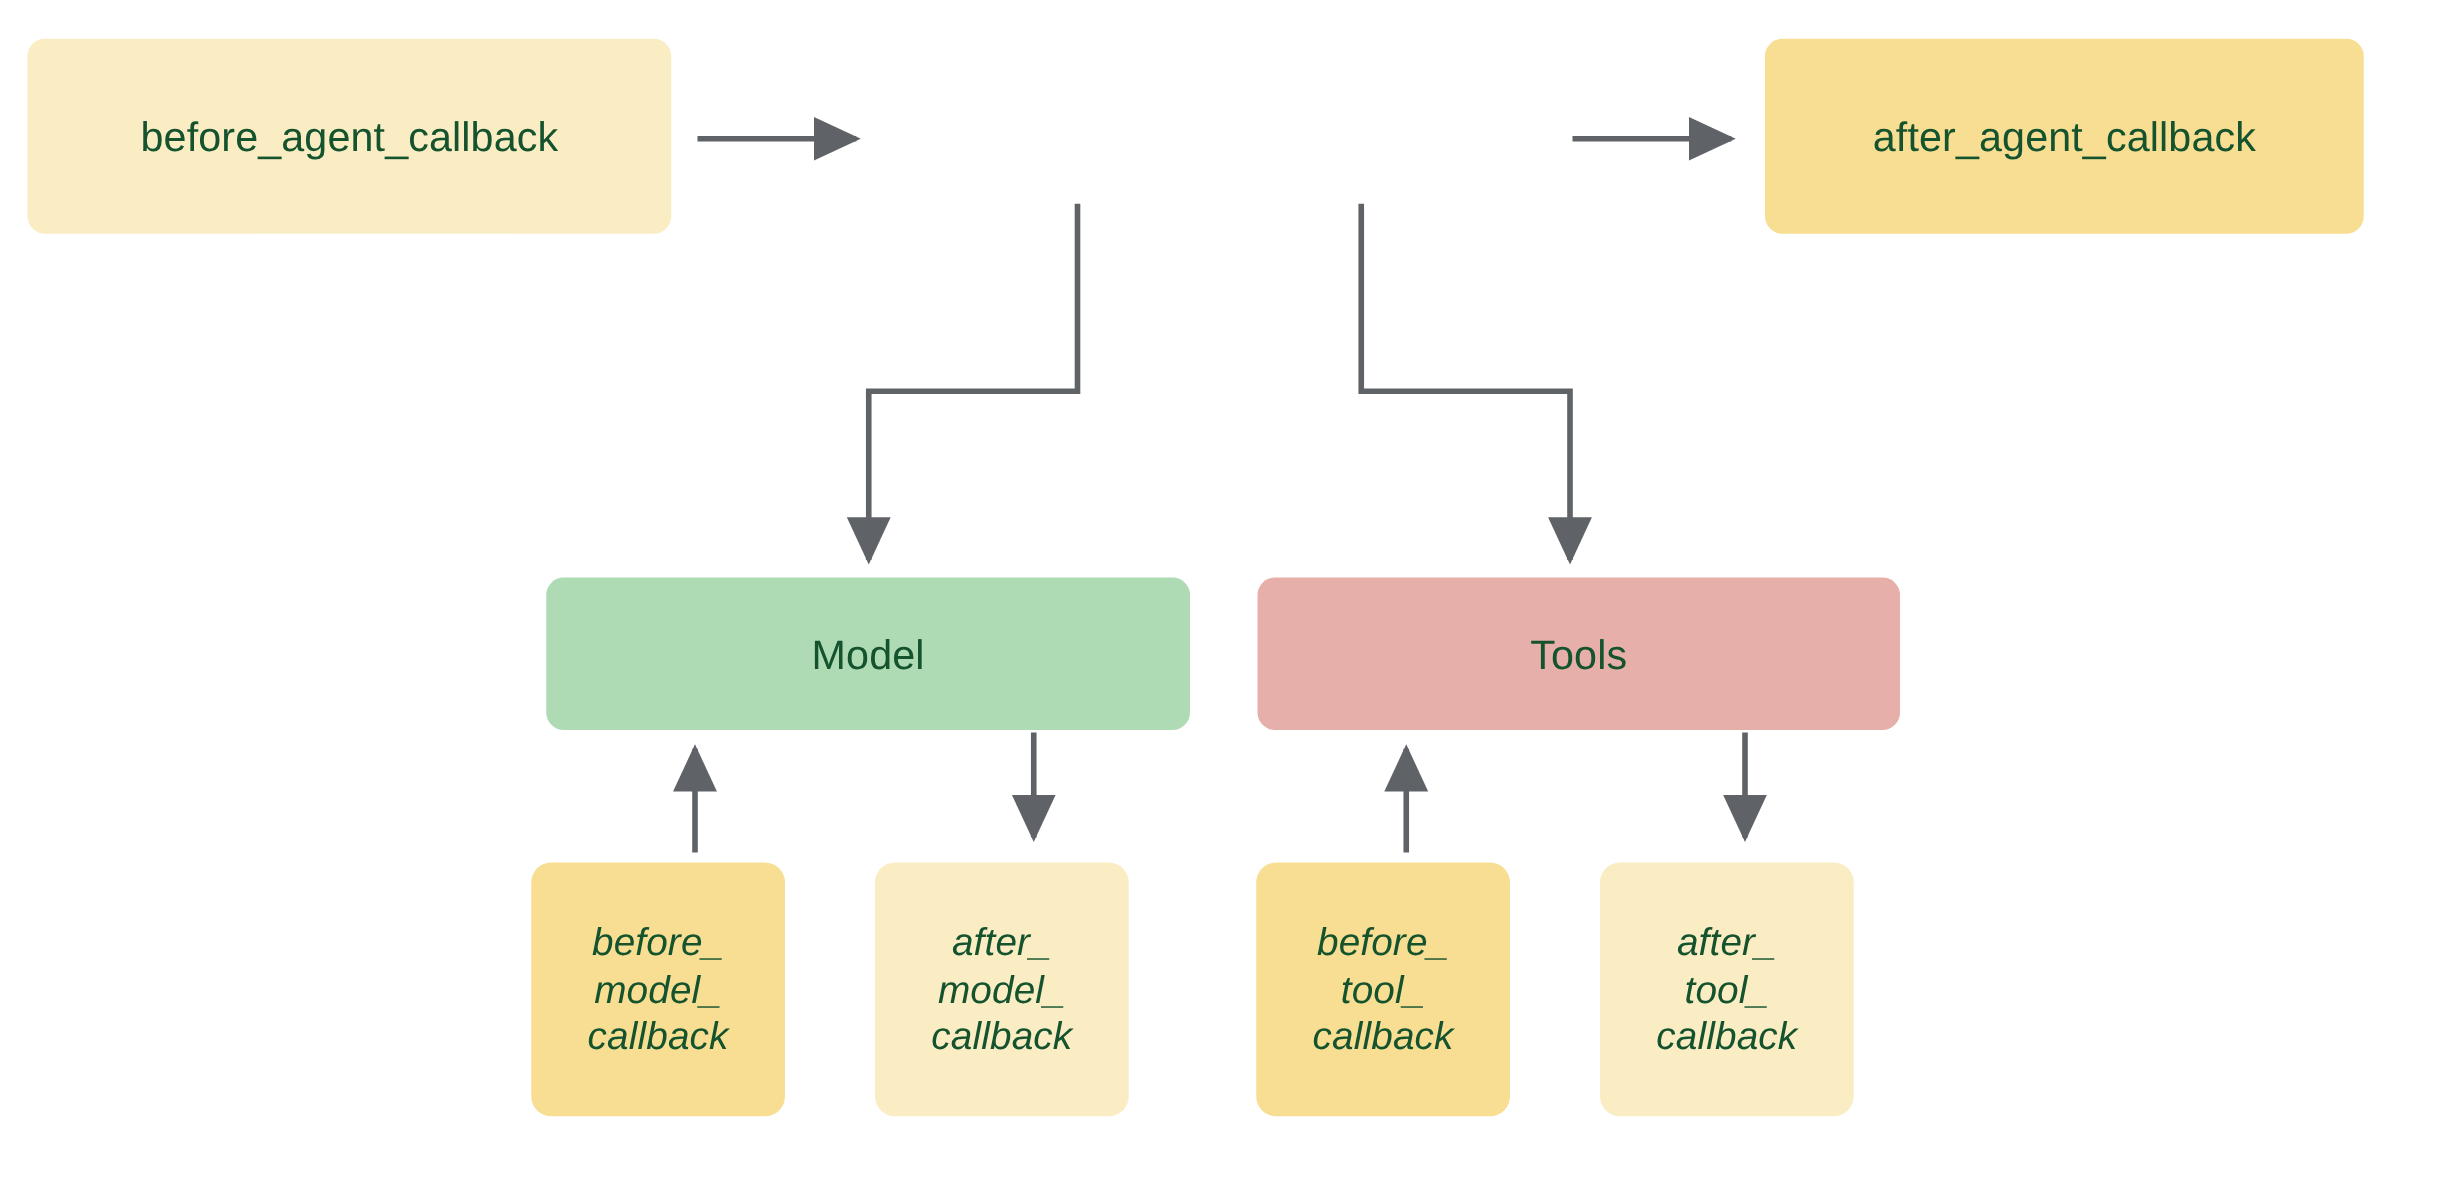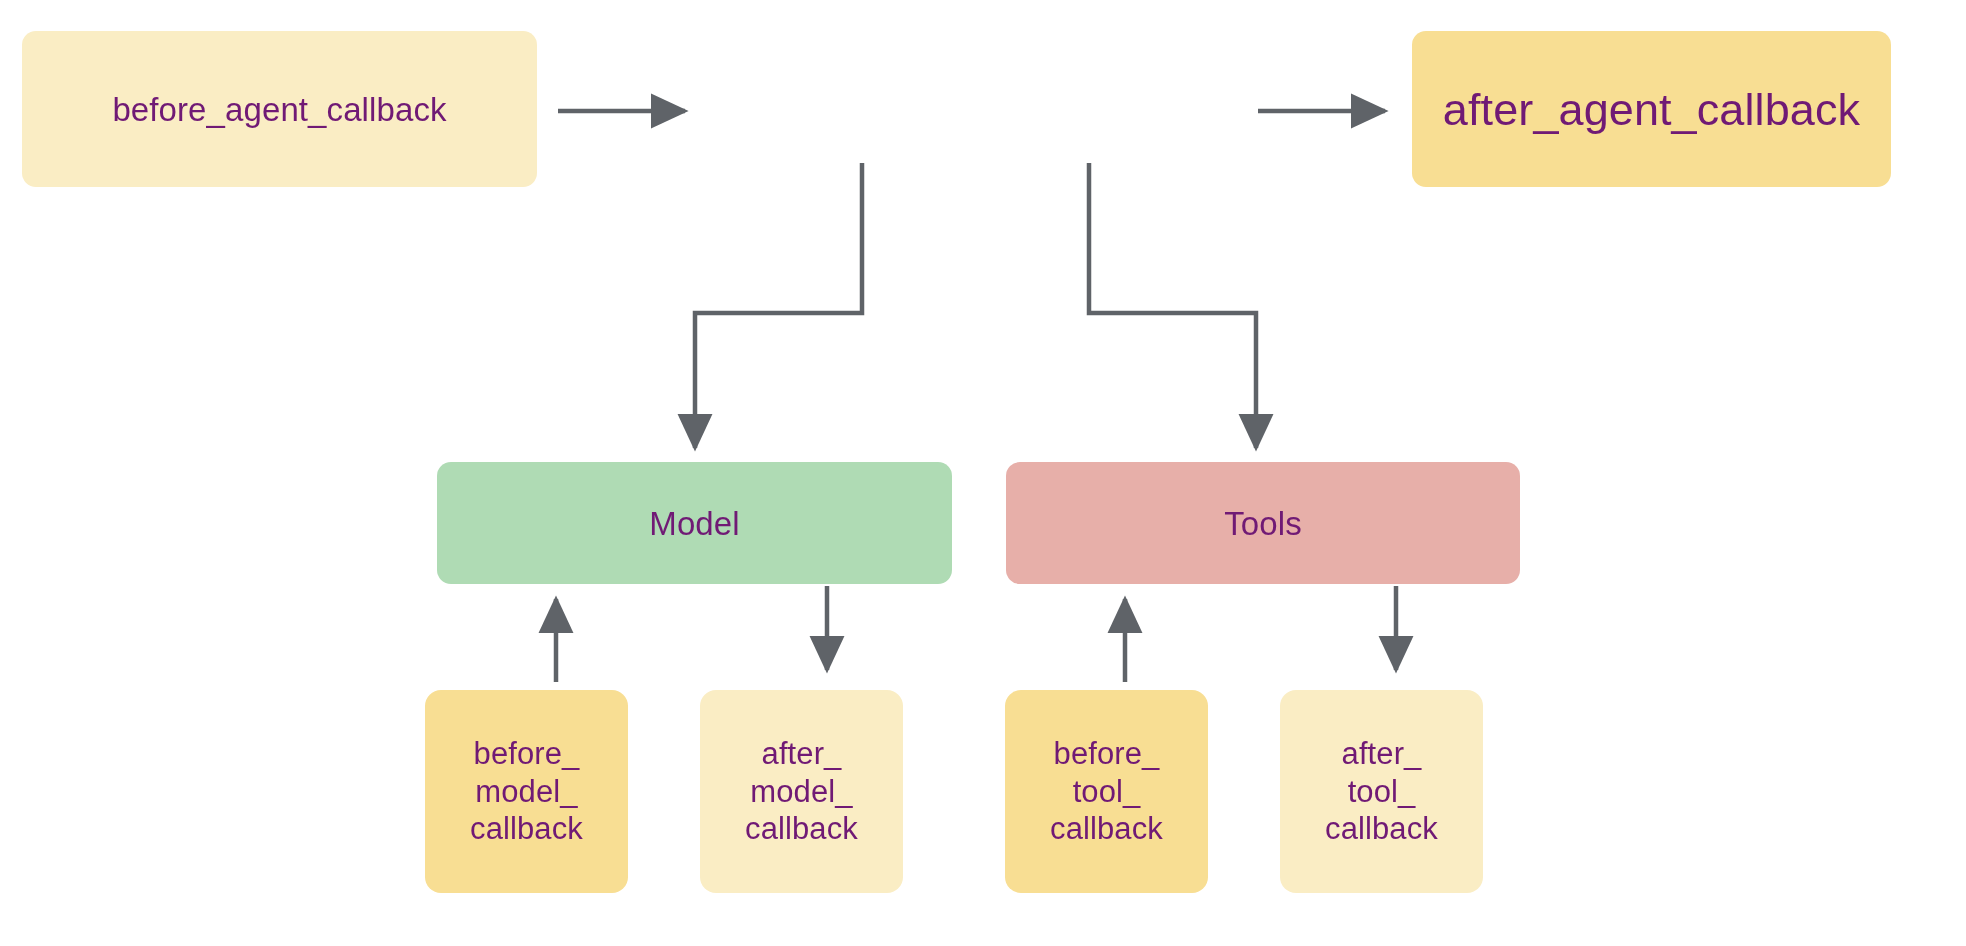--- a/index.html
+++ b/index.html
@@ -14,54 +14,55 @@
   #canvas{position:relative;width:1966px;height:946px;}
 
   
   .node{
     position:absolute;
     box-sizing:border-box;
     border-radius:14px;
     display:flex;
     align-items:center;
     justify-content:center;
-    color:#701a75;
+    color:#14532d;
     text-align:center;
     line-height:1.0;
     white-space:pre-line;
     letter-spacing:0.1px;
   }
 
   
   #node-before-agent{
     left:22px;  top:31px;  width:515px; height:156px;
     background:#FAEDC4; font-size:33px;
   }
   #node-after-agent{
     left:1412px; top:31px; width:479px; height:156px;
-    background:#F8DE93; font-size:45px;
+    background:#F8DE93; font-size:33px;
   }
   #node-agent{
     left:717px; top:43px; width:514px; height:120px;
     background:#D7E3FC; font-size:33px;
     gap:18px;
   }
   #node-model{
     left:437px; top:462px; width:515px; height:122px;
     background:#AFDBB4; font-size:33px;
   }
   #node-tools{
     left:1006px; top:462px; width:514px; height:122px;
     background:#E7AFA9; font-size:33px;
   }
 
   .cb-node{
     top:690px; width:203px; height:203px;
     font-size:31px; line-height:1.22;
     border-radius:16px;
+    font-style:italic;
   }
   #node-before-model{ left:425px;  background:#F8DE93; }
   #node-after-model{  left:700px;  background:#FAEDC4; }
   #node-before-tool{  left:1005px; background:#F8DE93; }
   #node-after-tool{   left:1280px; background:#FAEDC4; }
 
   .node-label{ pointer-events:none; }
 
   
   .robot-icon{

